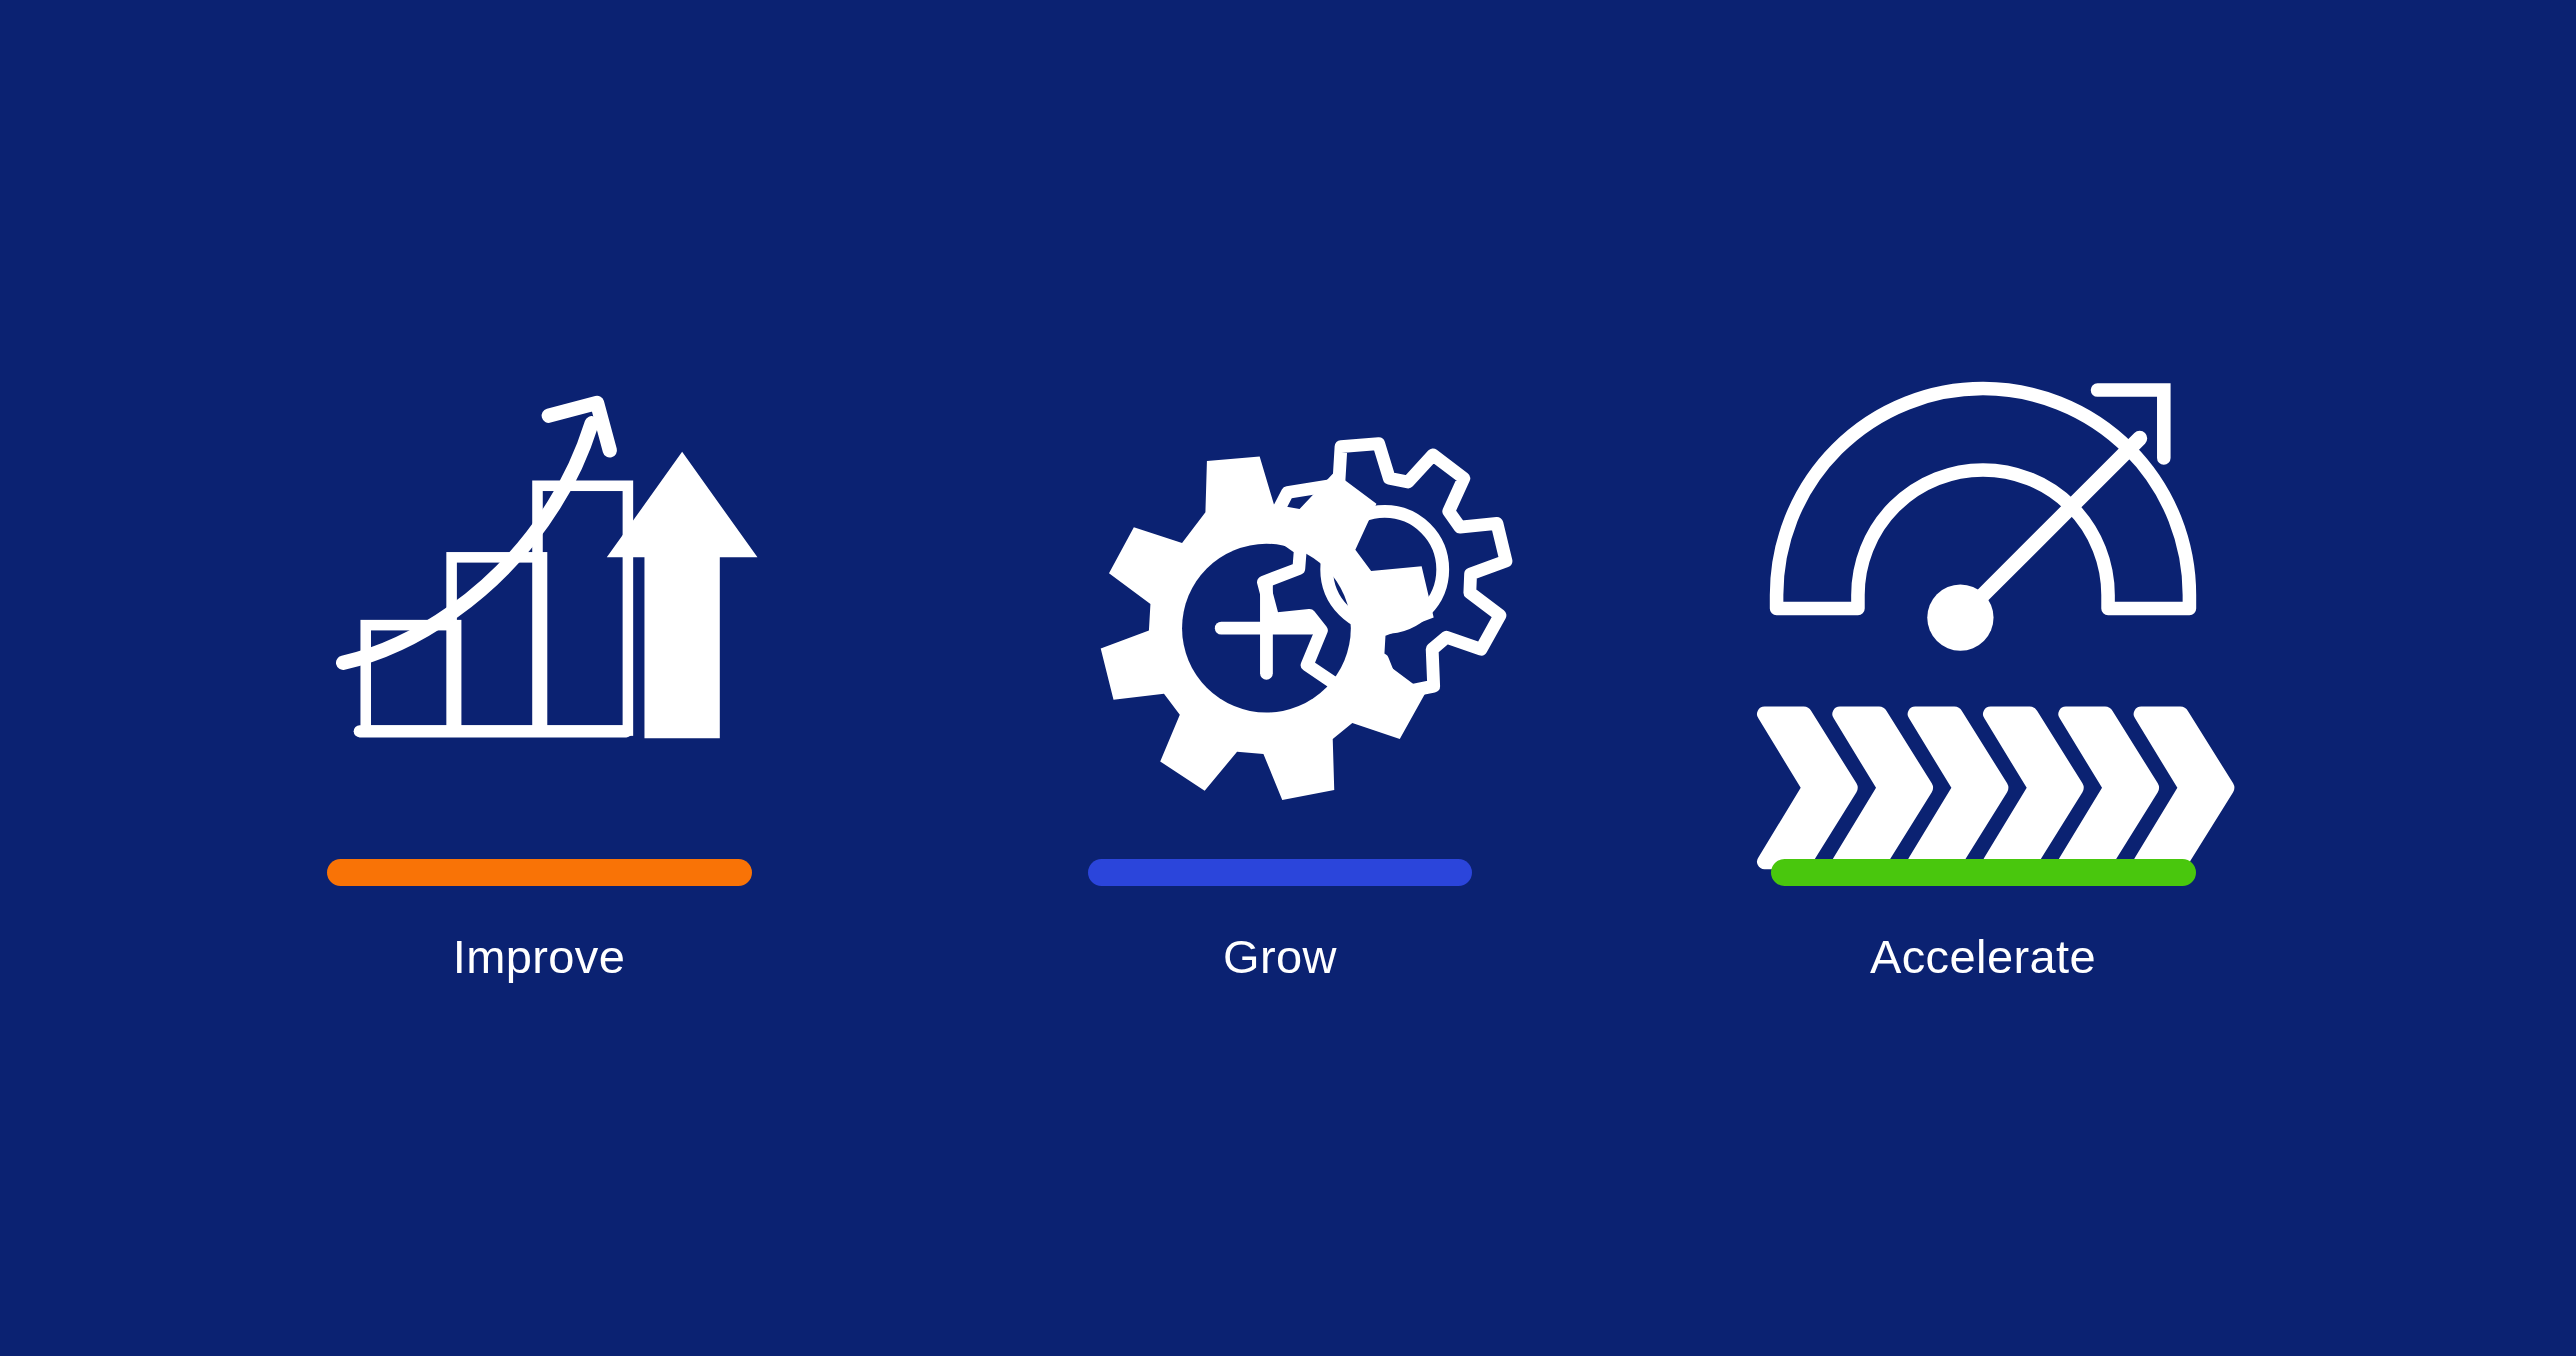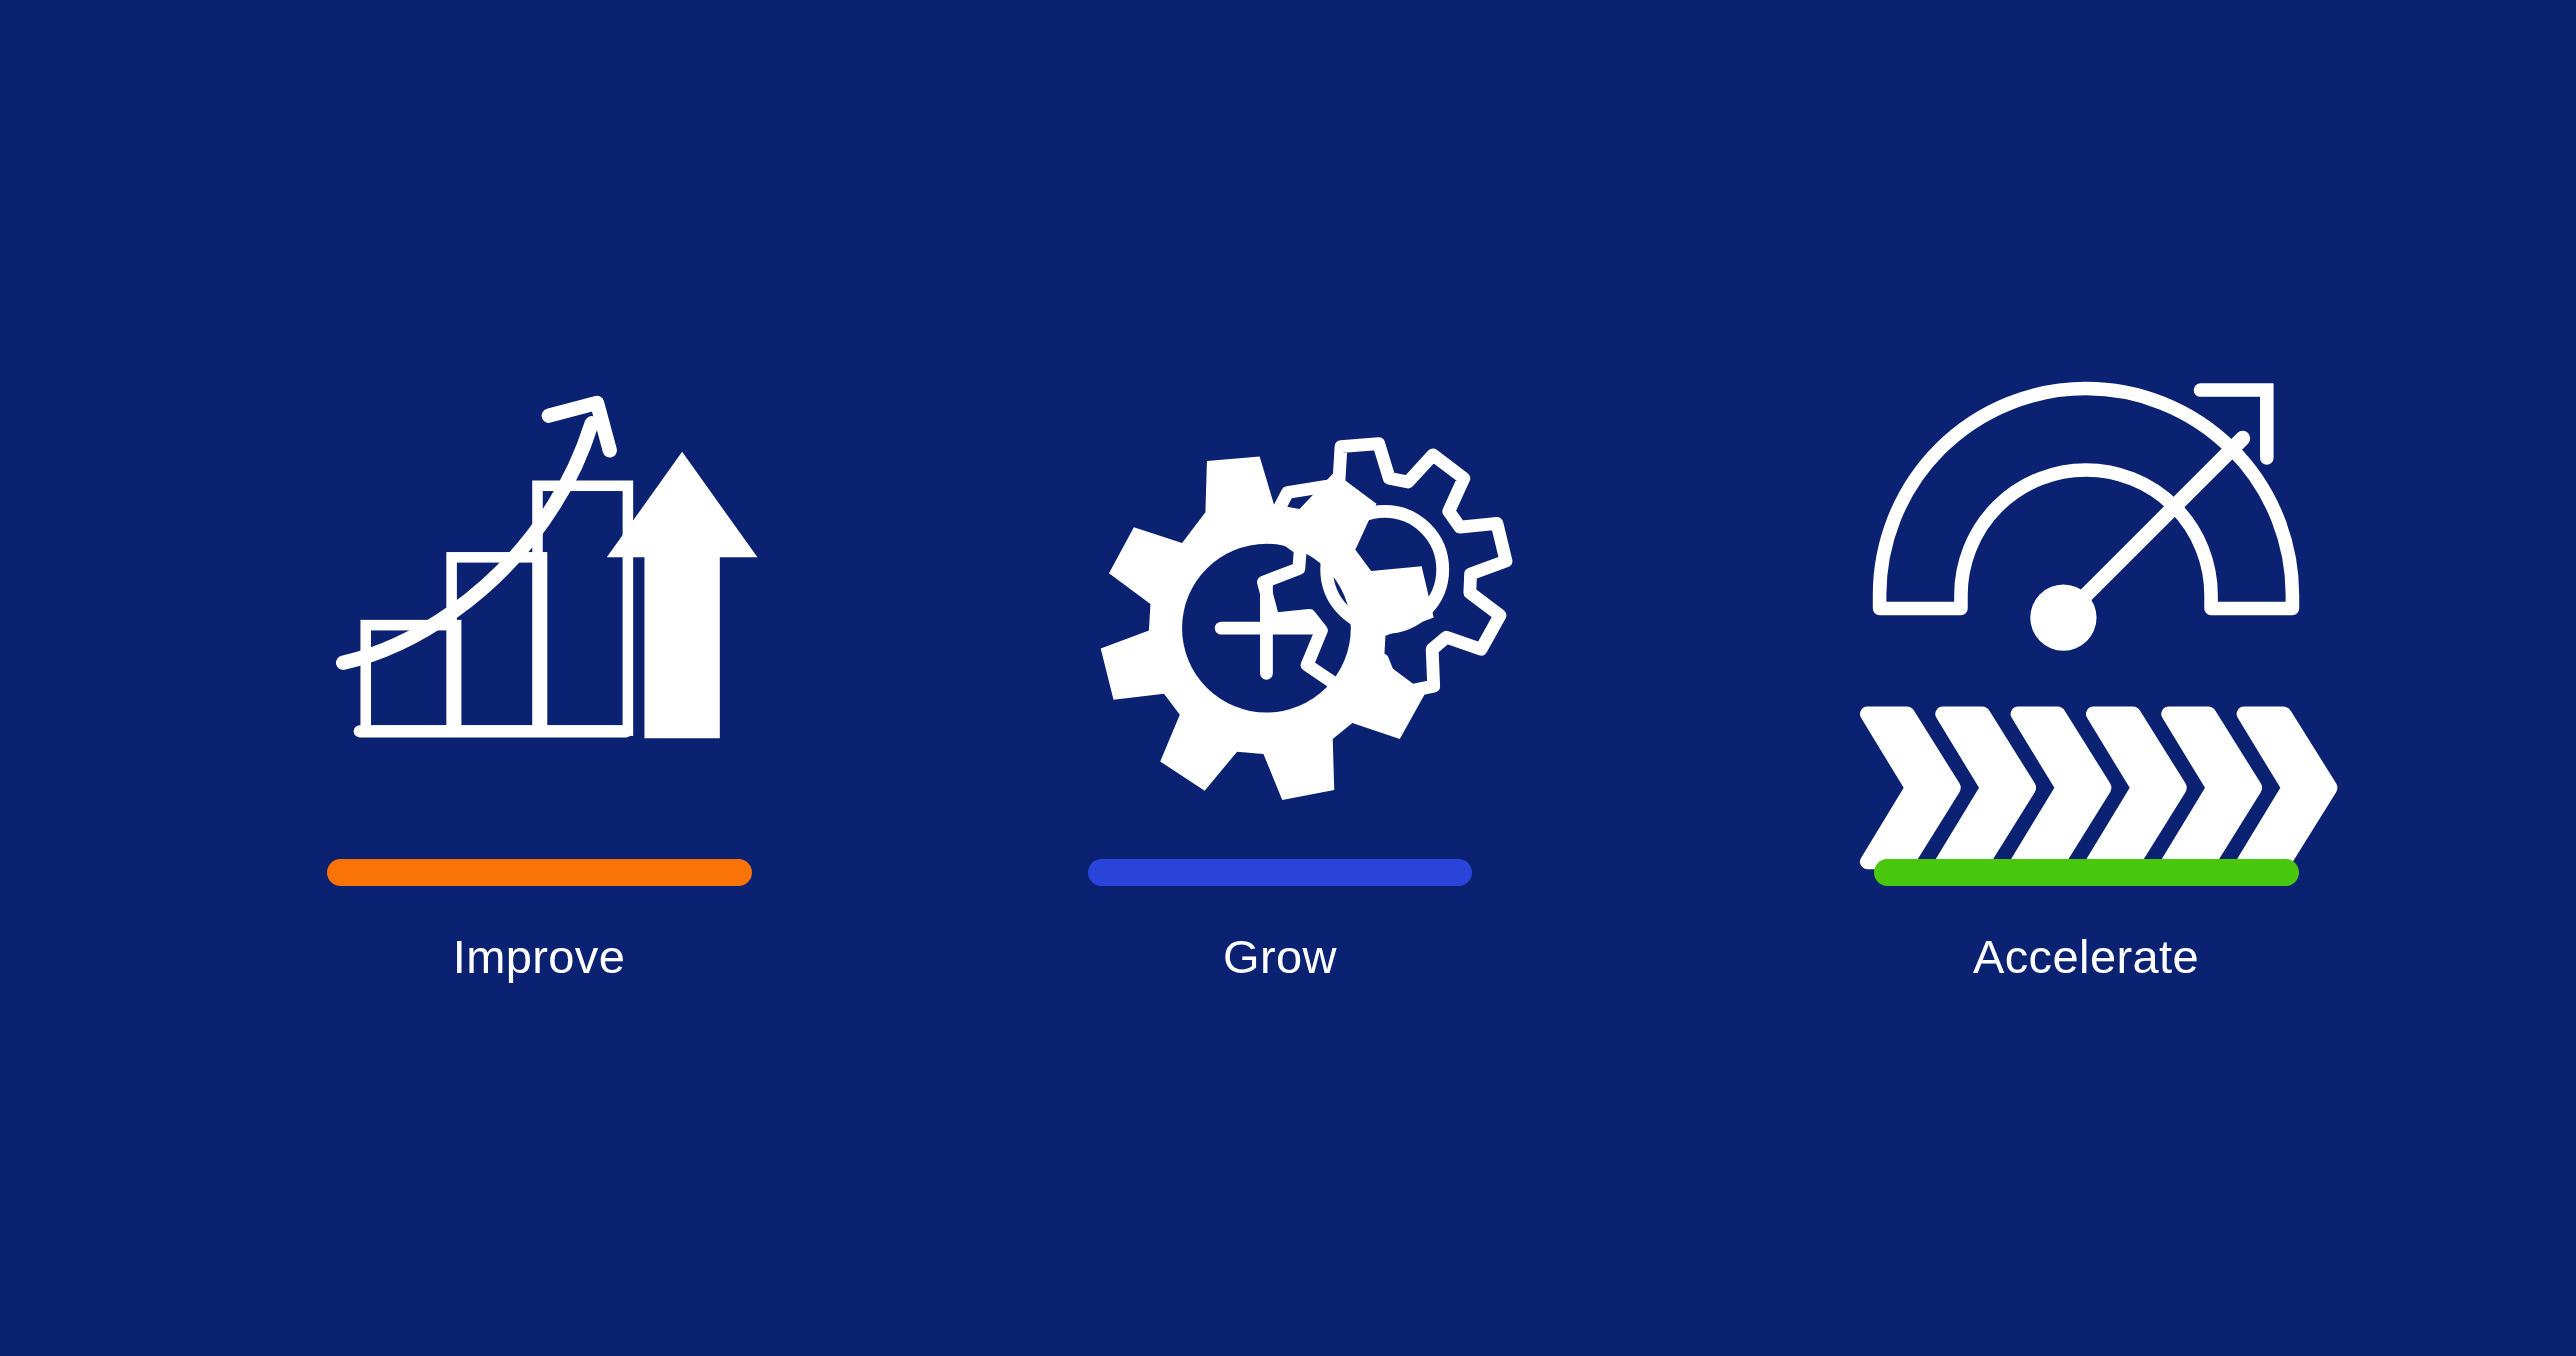--- a/index.html
+++ b/index.html
@@ -33,21 +33,21 @@
   .column {
     position: absolute;
     top: 354px;
     width: 422px;
     display: flex;
     flex-direction: column;
     align-items: center;
   }
   .col-0 { left: 328px; }
   .col-1 { left: 1069px; }
-  .col-2 { left: 1875px; }
+  .col-2 { left: 1772px; }
 
   .icon-wrap {
     width: 422px;
     height: 467px;
     display: flex;
     align-items: flex-end;
     justify-content: center;
   }
   .icon-wrap svg {
     display: block;

